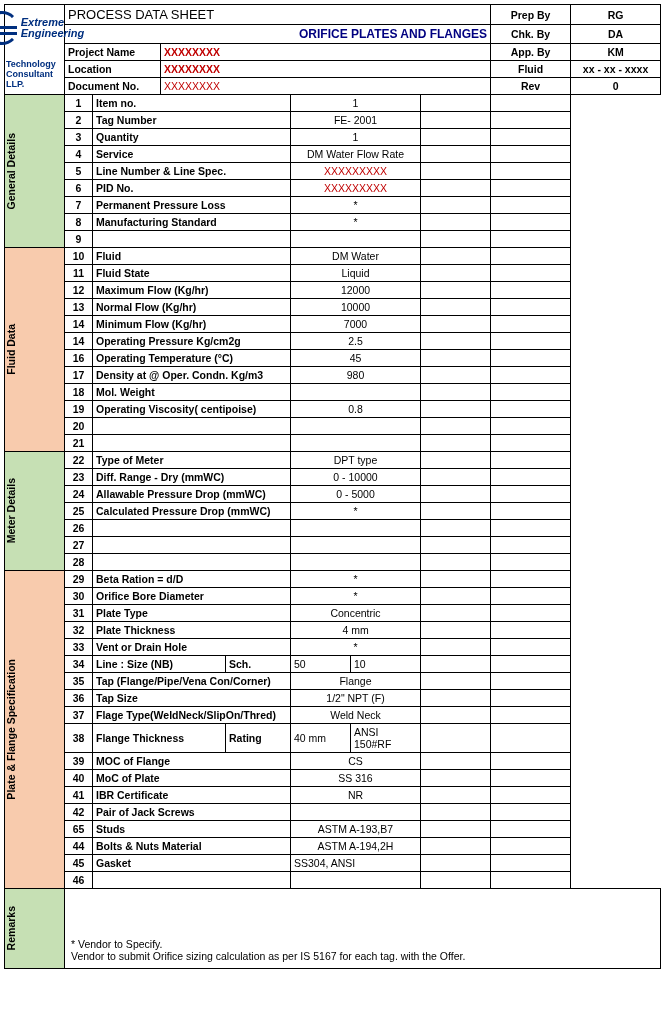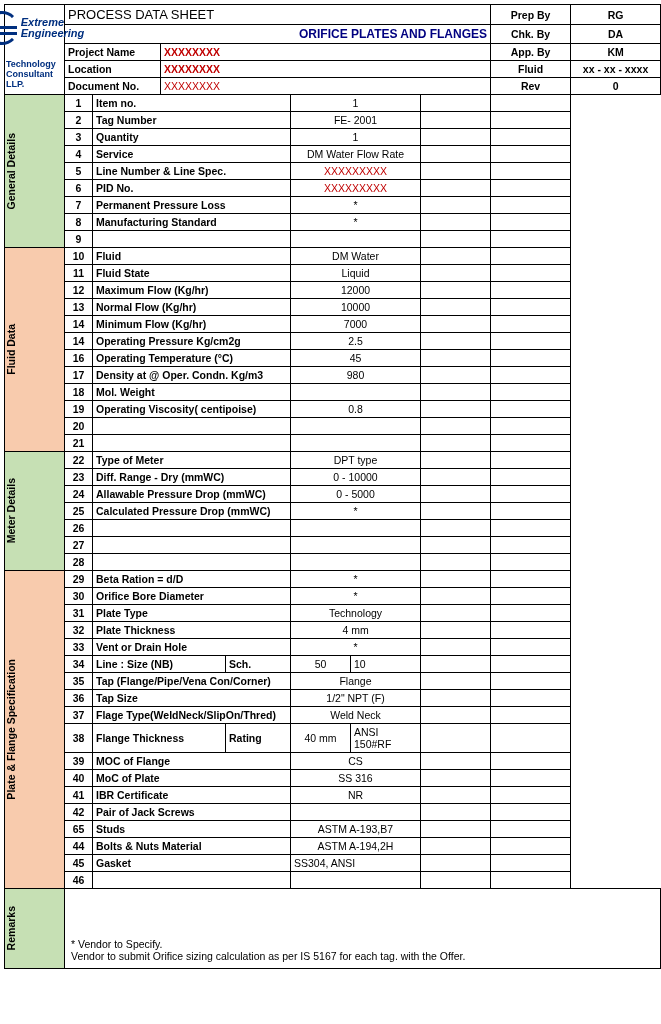--- a/index.html
+++ b/index.html
@@ -7,21 +7,21 @@
     margin: 0; padding: 4px;
     font-family: Arial, sans-serif;
     font-size: 10.5px;
     background: #fff;
     width: 661px;
   }
   table { border-collapse: collapse; width: 100%; table-layout: fixed; }
   td, th { border: 1px solid #000; padding: 2px 3px; vertical-align: middle; height: 15px; }
   .b { font-weight: bold; }
   .c { text-align: center; }
-  .r { text-align: center; }
+  .r { text-align: left; }
   .red { color: #c00000; }
   .green { background: #c6e0b4; }
   .peach { background: #f8cbad; }
   .vtext { writing-mode: vertical-rl; transform: rotate(180deg); text-align: center; font-weight: bold; }
   .vcell { text-align: center; vertical-align: middle; padding:0;}
   .title-main { font-size: 13px; font-weight: normal; text-align:left;margin-top:18px; }
   .title-sub { font-size: 12px; font-weight: bold; text-align:right; color:#000080;}
   .logo-cell { padding:1px; }
   .logo-wrap { display:flex; flex-direction:column; align-items:center; }
   .logo-top { display:flex; align-items:center; gap:2px;}
@@ -316,21 +316,21 @@
       <tr>
         <td class="b c">30</td>
         <td colspan="3" class="b">Orifice Bore Diameter</td>
         <td colspan="2" class="c">*</td>
         <td></td>
         <td></td>
       </tr>
       <tr>
         <td class="b c">31</td>
         <td colspan="3" class="b">Plate Type</td>
-        <td colspan="2" class="c">Technology</td>
+        <td colspan="2" class="c">Concentric</td>
         <td></td>
         <td></td>
       </tr>
       <tr>
         <td class="b c">32</td>
         <td colspan="3" class="b">Plate Thickness</td>
         <td colspan="2" class="c">4 mm</td>
         <td></td>
         <td></td>
       </tr>

